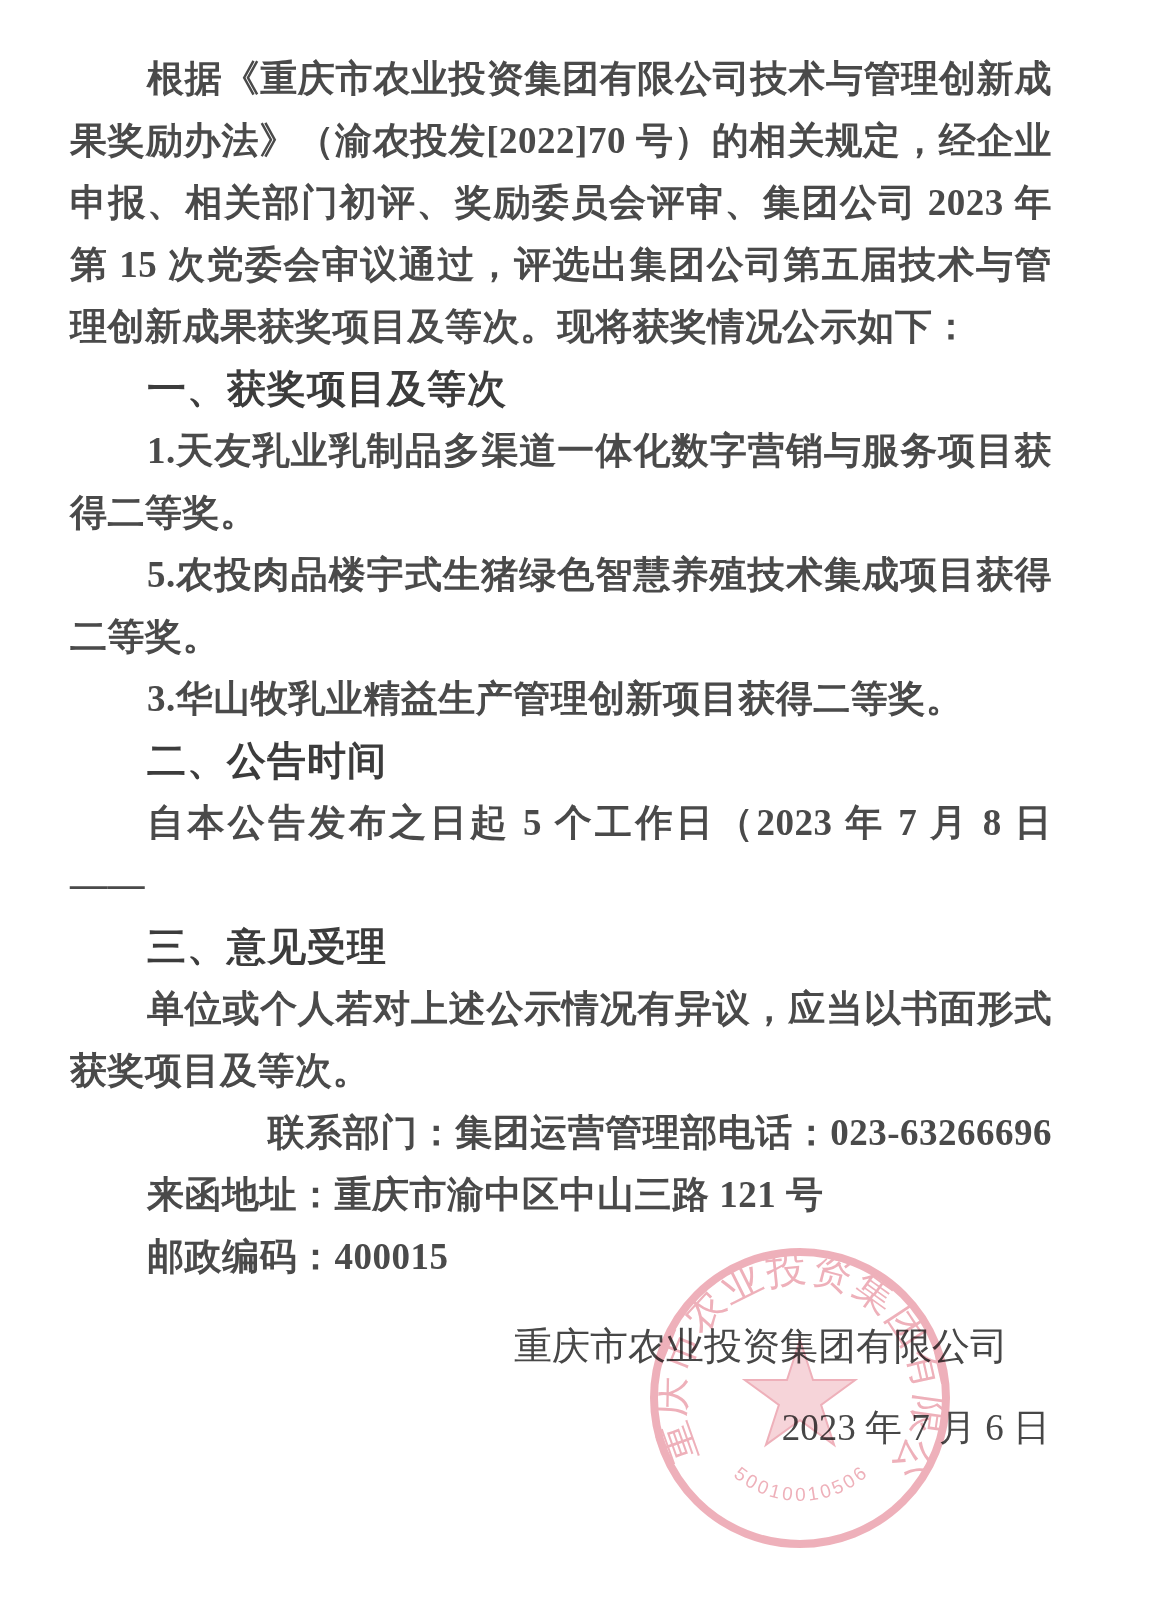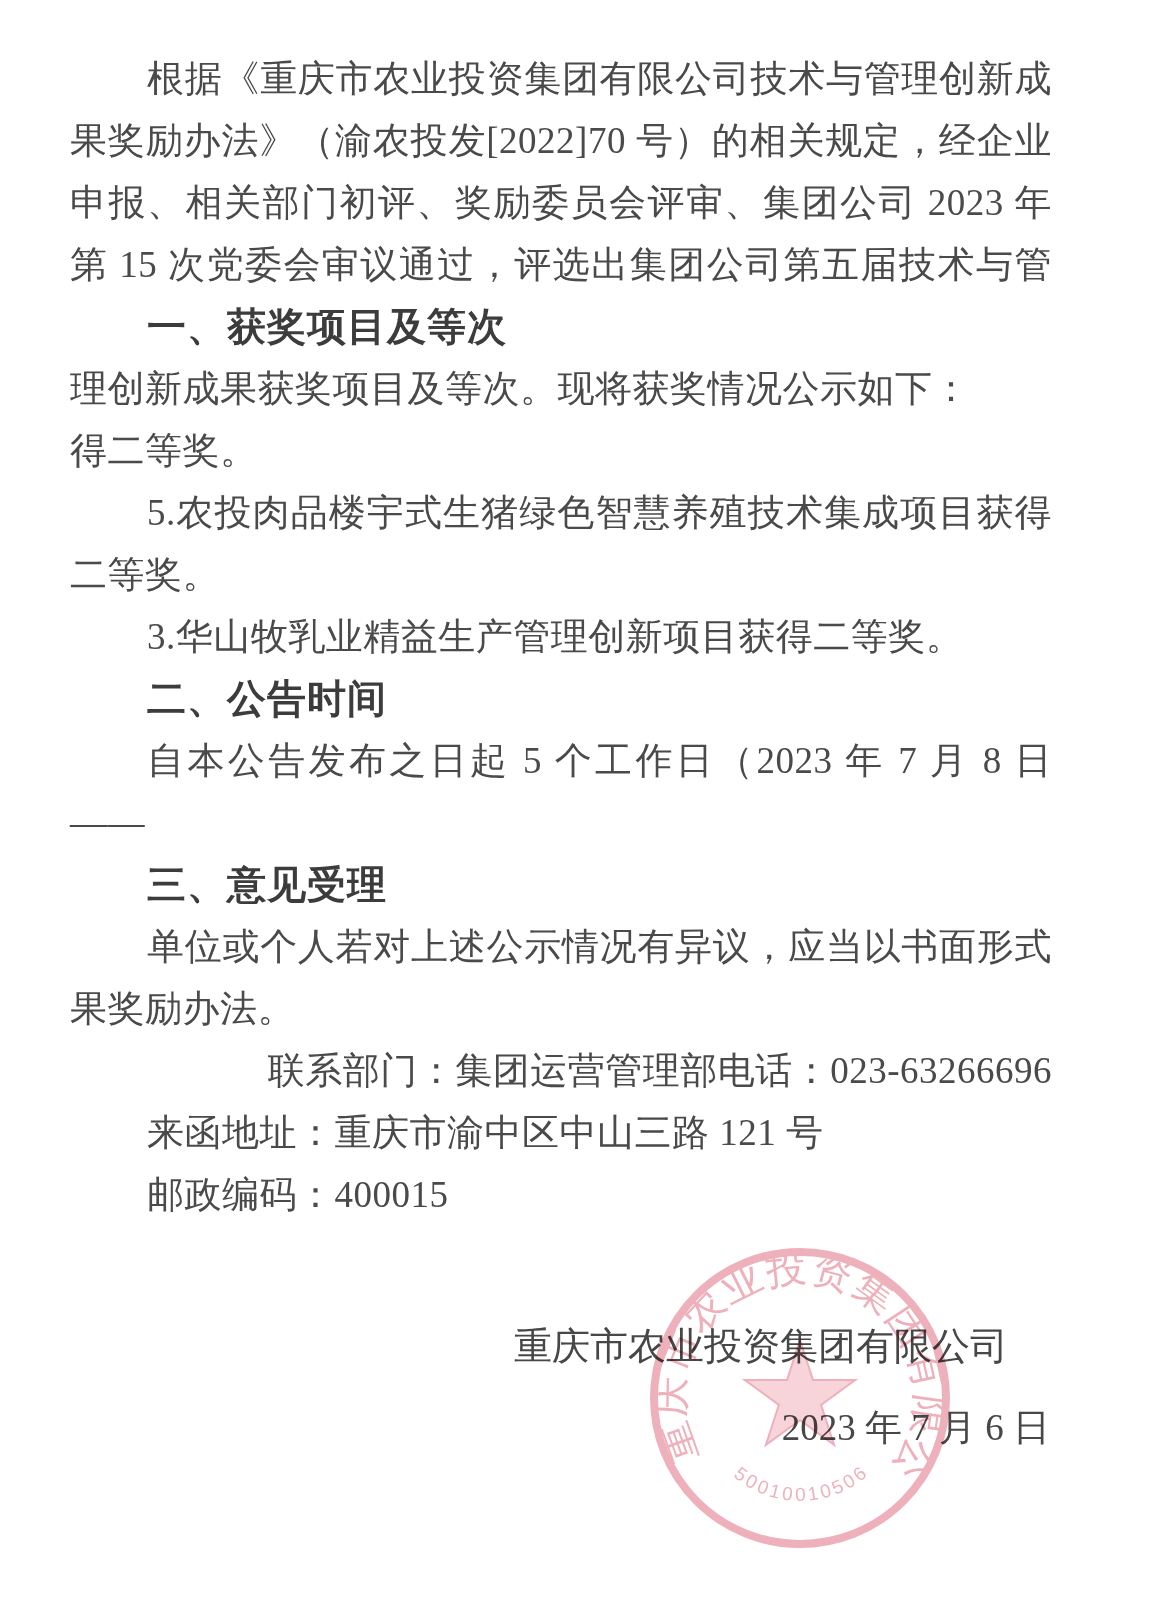--- a/index.html
+++ b/index.html
@@ -24,20 +24,21 @@
     left: 70px;
     top: 48px;
     width: 982px;
   }
   .line {
     font-size: 37px;
     line-height: 62px;
     min-height: 62px;
     text-align: left;
     letter-spacing: 0.5px;
+    font-weight: bold;
   }
   .line.justify {
     text-align: justify;
     text-align-last: justify;
   }
   .line.indent {
     text-indent: 77px;
   }
   .line.bold {
     font-family: "Liberation Sans", sans-serif;
@@ -108,31 +109,32 @@
 <body>
 
 <div class="page">
 
   <div class="doc-body">
 
   <div class="line indent justify">根据《重庆市农业投资集团有限公司技术与管理创新成</div>
       <div class="line justify">果奖励办法》（渝农投发[2022]70 号）的相关规定，经企业</div>
       <div class="line justify">申报、相关部门初评、奖励委员会评审、集团公司 2023 年</div>
       <div class="line justify">第 15 次党委会审议通过，评选出集团公司第五届技术与管</div>
+      <div class="line">理创新成果获奖项目及等次。现将获奖情况公示如下：</div>
       <div class="line bold indent">一、获奖项目及等次</div>
-      <div class="line">理创新成果获奖项目及等次。现将获奖情况公示如下：</div>
+      <div class="line indent justify">1.天友乳业乳制品多渠道一体化数字营销与服务项目获</div>
       <div class="line">得二等奖。</div>
       <div class="line indent justify">5.农投肉品楼宇式生猪绿色智慧养殖技术集成项目获得</div>
       <div class="line">二等奖。</div>
       <div class="line indent">3.华山牧乳业精益生产管理创新项目获得二等奖。</div>
       <div class="line bold indent">二、公告时间</div>
       <div class="line indent justify">自本公告发布之日起 5 个工作日（2023 年 7 月 8 日——</div>
       <div class="line bold indent">三、意见受理</div>
       <div class="line indent justify">单位或个人若对上述公示情况有异议，应当以书面形式</div>
-      <div class="line">果奖励办法。</div>
+      <div class="line">获奖项目及等次。</div>
       <div class="line split">
         <span>联系部门：集团运营管理部</span>
         <span>电话：023-63266696</span>
       </div>
       <div class="line indent">来函地址：重庆市渝中区中山三路 121 号</div>
       <div class="line indent">邮政编码：400015</div>
     </div>
 
   <div class="signature">
     <div class="company">重庆市农业投资集团有限公司</div>

